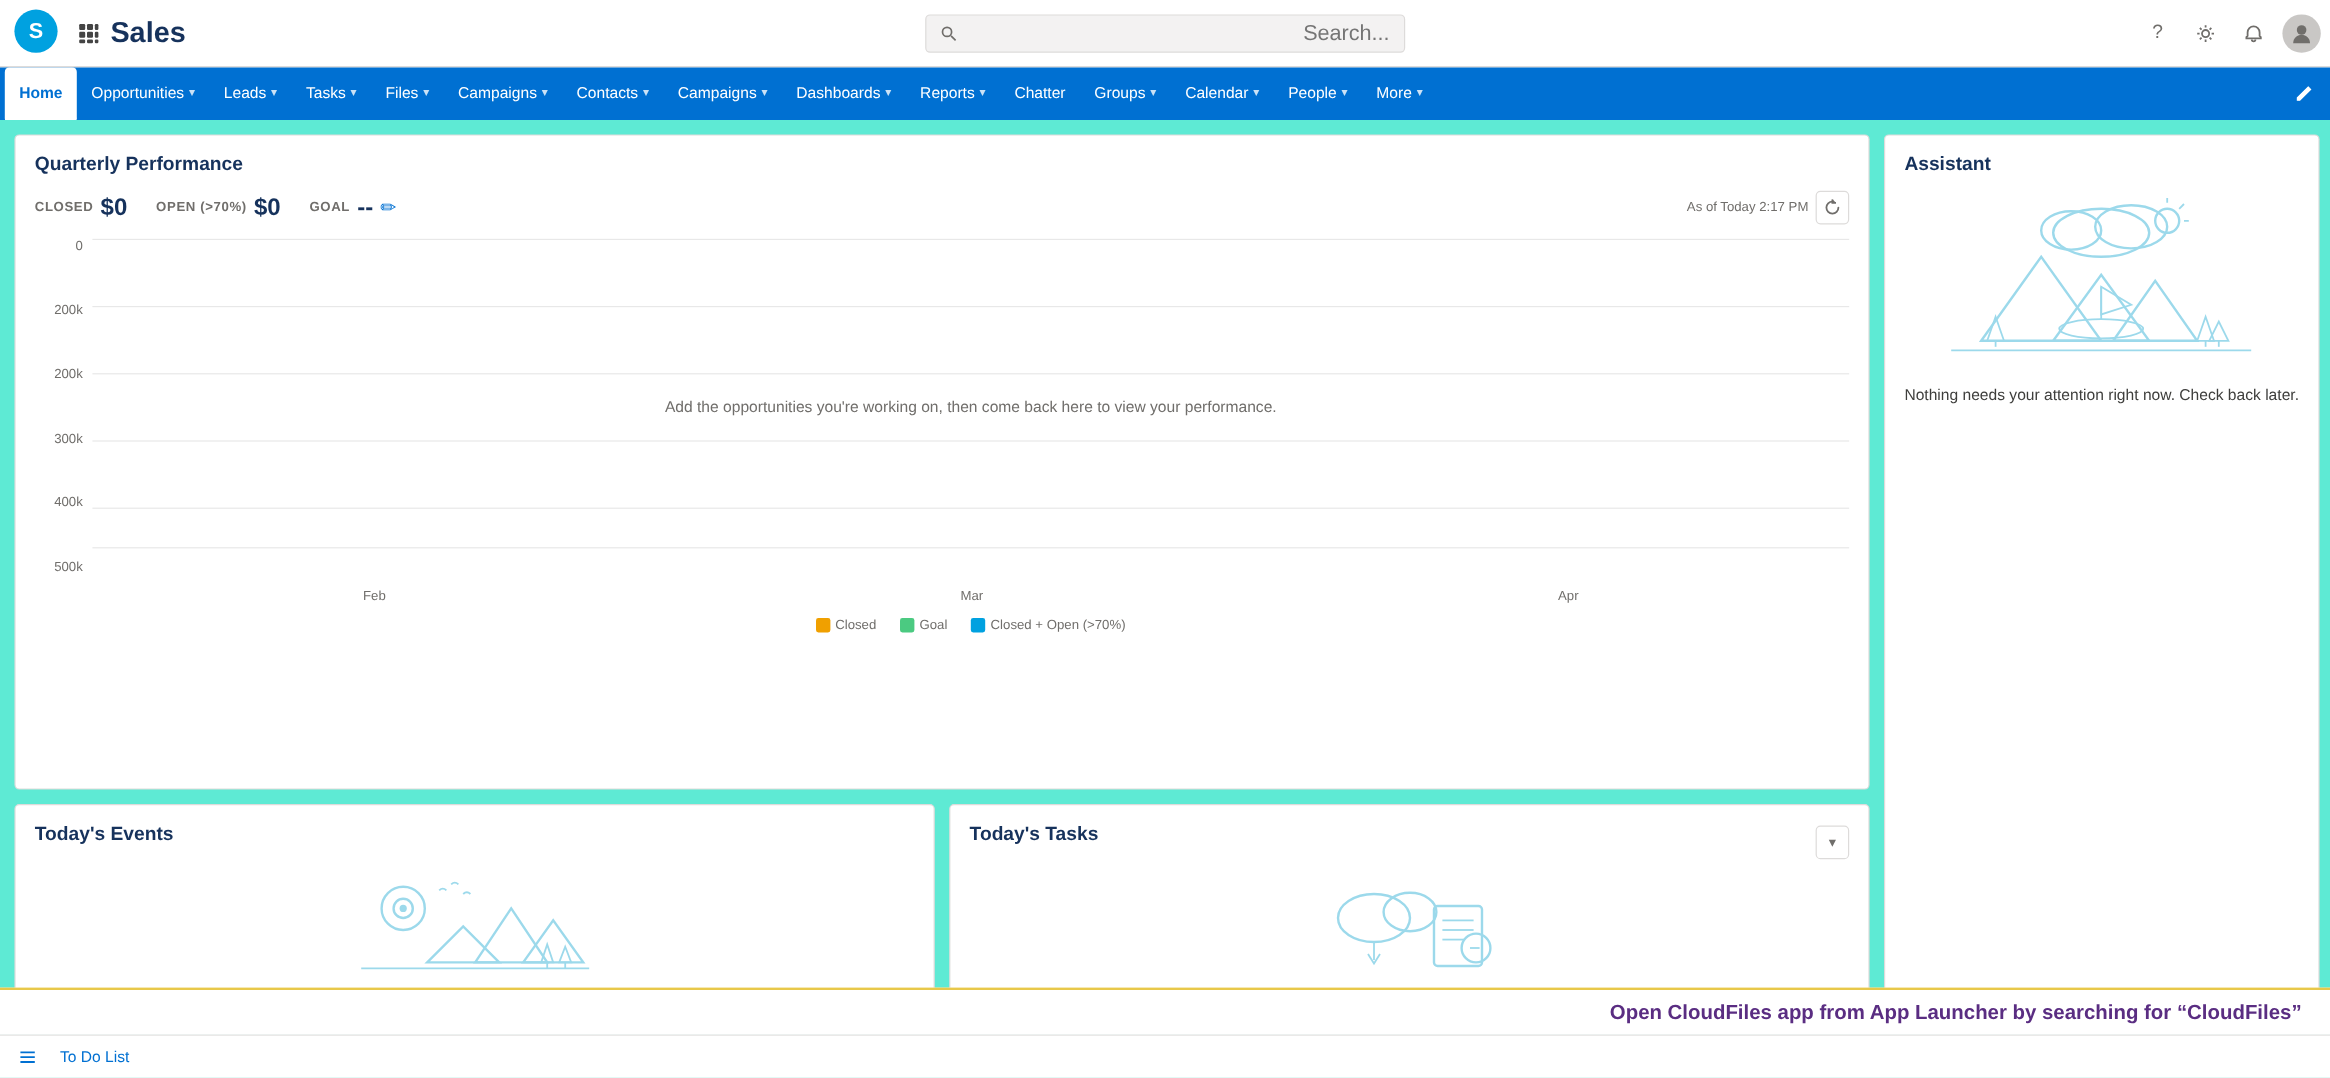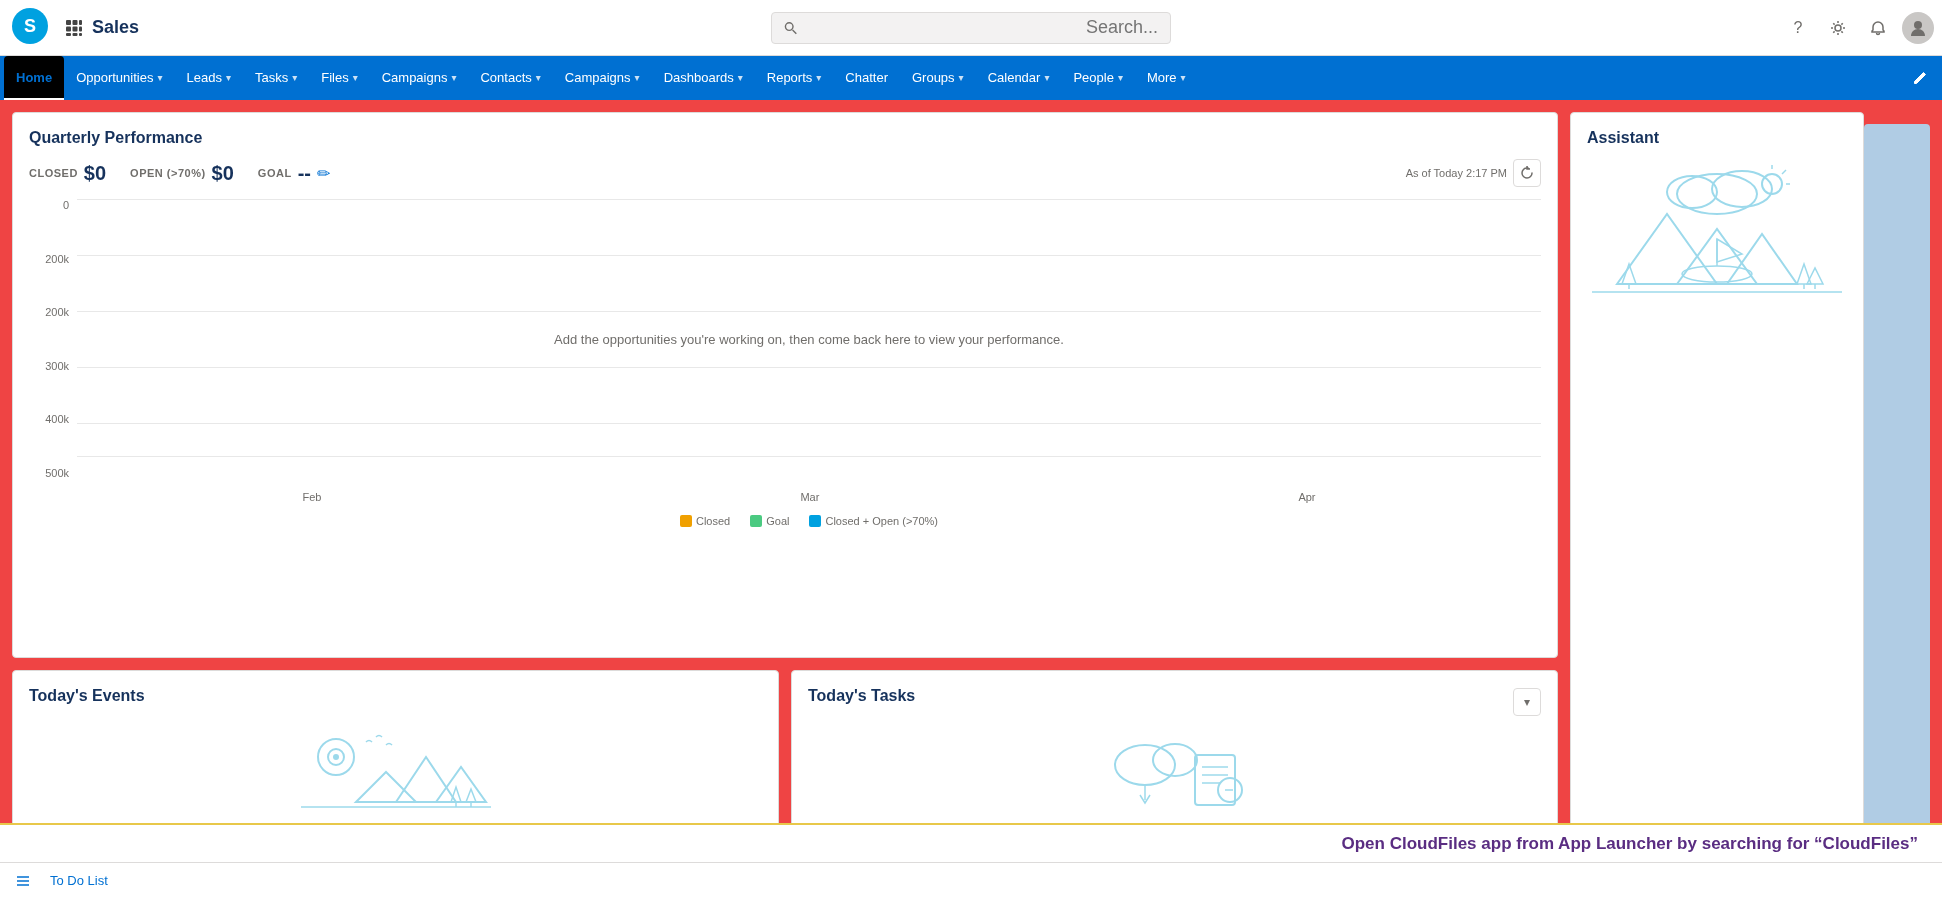--- a/index.html
+++ b/index.html
@@ -21,21 +21,21 @@
       height: 36px;
       display: flex;
       align-items: center;
       justify-content: center;
       cursor: pointer;
       border-radius: 4px;
       color: #444;
       flex-shrink: 0;
     }
     .app-name {
-      font-size: 18px;
+      font-size: 24px;
       font-weight: 700;
       color: #16325c;
       margin-right: 16px;
       flex-shrink: 0;
     }
     .search-bar {
       display: flex;
       align-items: center;
       background: #f3f2f2;
       border: 1px solid #dddbda;
@@ -105,42 +105,42 @@
       cursor: pointer;
       color: #fff;
       font-size: 13px;
       white-space: nowrap;
       position: relative;
       gap: 4px;
       border-bottom: 2px solid transparent;
       text-decoration: none;
     }
     .nav-item.active {
-      background: #000000;
+      background: #ffffff;
       color: #0070d2;
       border-bottom: 2px solid #fff;
       font-weight: 600;
       border-radius: 4px 4px 0 0;
     }
     .nav-item .chevron { font-size: 10px; opacity: 0.8; }
     .nav-edit-btn {
       margin-left: auto;
       display: flex;
       align-items: center;
       padding: 0 10px;
       cursor: pointer;
       color: #fff;
       font-size: 16px;
     }
 
     
     .main-content {
       display: flex;
       height: calc(898px - 56px - 44px - 36px);
-      background: #ef4444;
+      background: #5eead4;
       gap: 0;
       padding: 12px;
       gap: 12px;
     }
 
     
     .left-panel {
       flex: 1;
       display: flex;
       flex-direction: column;
@@ -700,20 +700,21 @@
           <polygon points="220,120 228,104 236,120" fill="none" stroke="#5bc0de" stroke-width="1.5"></polygon>
           <line x1="228" y1="120" x2="228" y2="125" stroke="#5bc0de" stroke-width="1.5"></line>
 
           <ellipse cx="130" cy="110" rx="35" ry="8" fill="none" stroke="#5bc0de" stroke-width="1.5"></ellipse>
           <line x1="130" y1="102" x2="130" y2="75" stroke="#5bc0de" stroke-width="1.5"></line>
           <polygon points="130,75 155,90 130,98" fill="none" stroke="#5bc0de" stroke-width="1.5"></polygon>
 
           <line x1="5" y1="128" x2="255" y2="128" stroke="#5bc0de" stroke-width="1.5"></line>
         </svg>
       </div>
+      <div class="assistant-message">Nothing needs your attention right now. Check back later.</div>
     </div>
     <div class="blue-panel"></div>
   </div>
 </div>
 
 <div class="cloudfiles-banner">
   <span class="cloudfiles-text">Open CloudFiles app from App Launcher by searching for “CloudFiles”</span>
 </div>
 
 <div class="bottom-bar">

